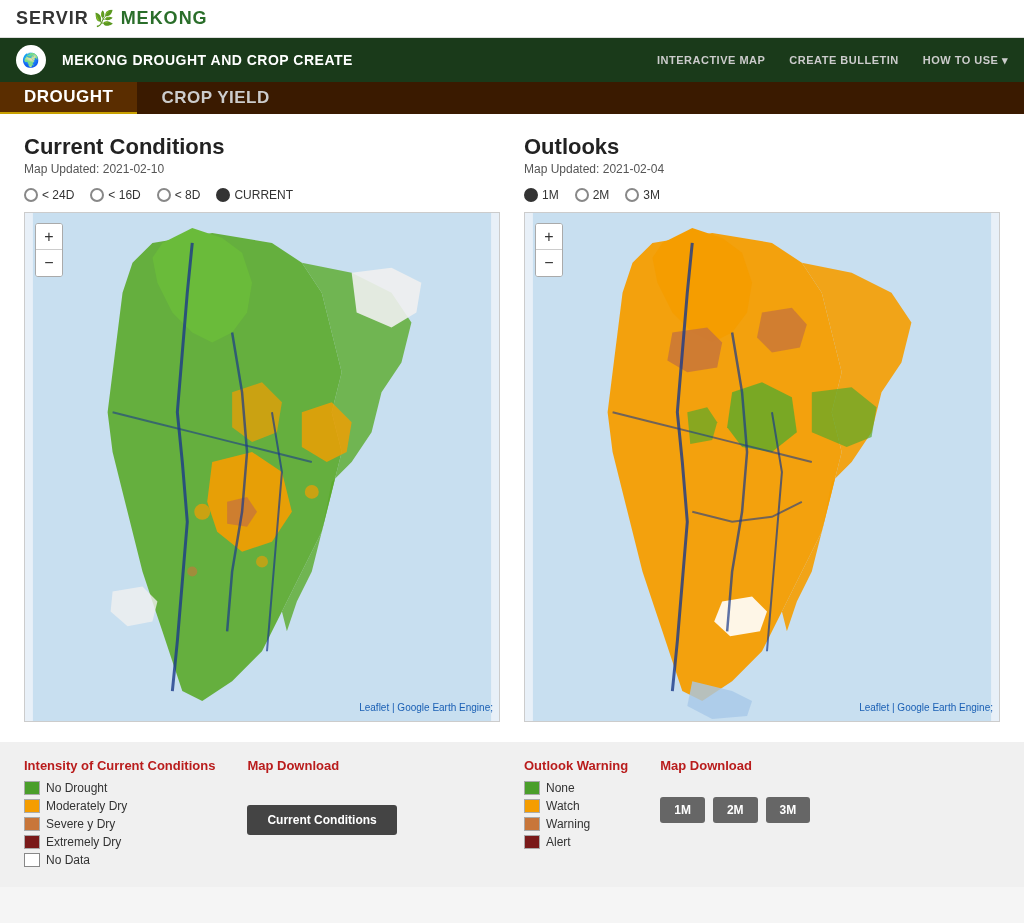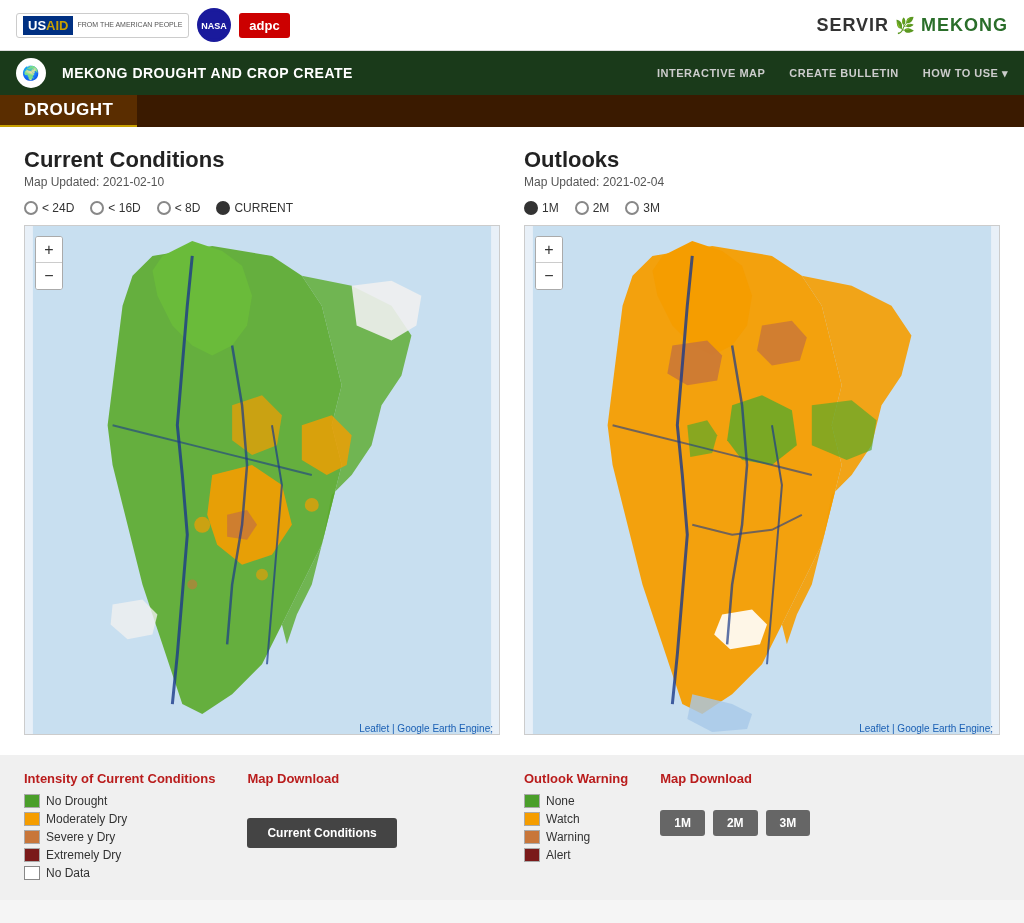--- a/index.html
+++ b/index.html
@@ -90,21 +90,21 @@
       background: #fff; border: 1px solid #aaa; border-radius: 3px;
       overflow: hidden;
     }
     .map-btn {
       width: 26px; height: 26px; display: flex; align-items: center; justify-content: center;
       font-size: 16px; cursor: pointer; border: none; background: #fff;
       border-bottom: 1px solid #ccc; color: #333;
     }
     .map-btn:last-child { border-bottom: none; }
     .map-attribution {
-      position: absolute; bottom: 0; right: 6px;
+      position: absolute; bottom: 8px; right: 6px;
       font-size: 10px; color: #1a5fb4; z-index: 10;
     }
 
     
     .map-svg { width: 100%; height: 100%; }
     .legend-block { }
     .legend-title { font-size: 13px; font-weight: bold; color: #b91c1c; margin-bottom: 8px; }
     .legend-item { display: flex; align-items: center; gap: 6px; margin-bottom: 4px; font-size: 12px; color: #333; }
     .legend-color { width: 16px; height: 14px; border: 1px solid #aaa; flex-shrink: 0; }
 
@@ -128,33 +128,20 @@
       display: flex;
       gap: 24px;
     }
     .bottom-col { flex: 1; }
     .bottom-col-inner { display: flex; gap: 32px; }
   </style>
 </head>
 <body>
 
 <div class="top-header">
-  <div class="logos">
-    <div class="logo-usaid">
-      <div style="background:#003082;color:#fff;font-weight:bold;font-size:13px;padding:2px 5px;">US<span style="color:#c8a000">AID</span></div>
-      <div style="font-size:7px;color:#555;line-height:1.2;">FROM THE AMERICAN PEOPLE</div>
-    </div>
-    <div class="logo-nasa">
-      <svg width="30" height="30" viewBox="0 0 30 30">
-        <ellipse cx="15" cy="15" rx="14" ry="14" fill="#1a1a9c"></ellipse>
-        <text x="15" y="19" text-anchor="middle" fill="white" font-size="9" font-weight="bold">NASA</text>
-      </svg>
-    </div>
-    <div class="logo-adpc" style="background:#cc0000;color:#fff;padding:5px 10px;border-radius:3px;font-size:13px;font-weight:bold;">adpc</div>
-  </div>
   <div style="display:flex;align-items:center;gap:6px;">
     <span style="font-size:18px;font-weight:bold;color:#333;letter-spacing:1px;">SERVIR</span>
     <span style="color:#4a9e2a;font-size:16px;">🌿</span>
     <span style="font-size:18px;font-weight:bold;color:#2a6e2a;letter-spacing:1px;">MEKONG</span>
   </div>
 </div>
 
 <div class="nav-bar">
   <div class="nav-left">
     <div class="nav-logo-icon">🌍</div>
@@ -162,20 +149,21 @@
   </div>
   <div class="nav-right">
     <div class="nav-link">INTERACTIVE MAP</div>
     <div class="nav-link">CREATE BULLETIN</div>
     <div class="nav-link with-arrow">HOW TO USE</div>
   </div>
 </div>
 
 <div class="sub-nav">
   <div class="sub-nav-item active">DROUGHT</div>
+  <div class="sub-nav-item">CROP YIELD</div>
 </div>
 
 <div class="main-content">
   <div class="two-col">
 
     <div class="col">
       <div class="section-title">Current Conditions</div>
       <div class="map-updated">Map Updated: 2021-02-10</div>
       <div class="radio-group">
         <label class="radio-item">

